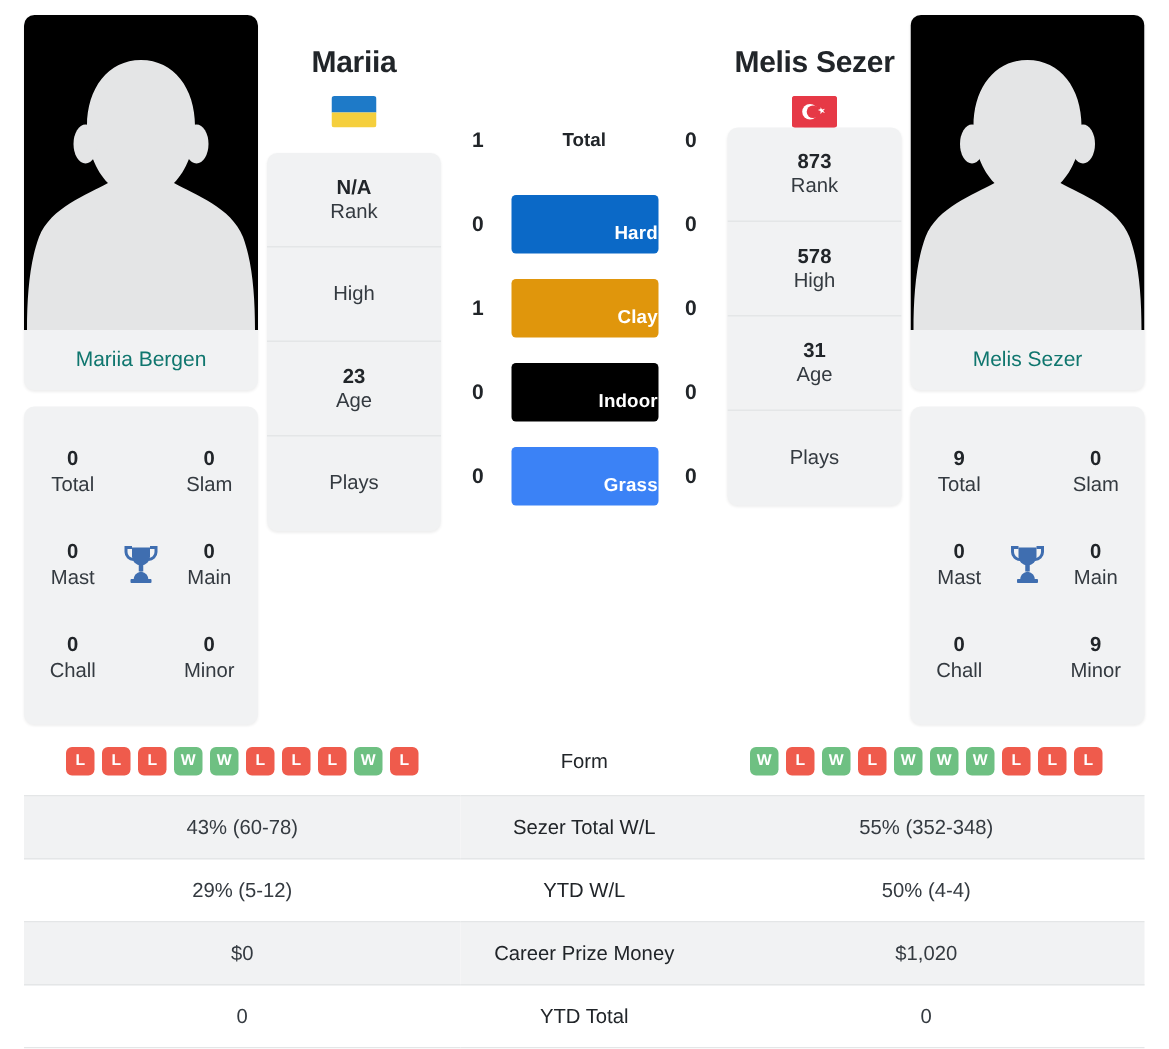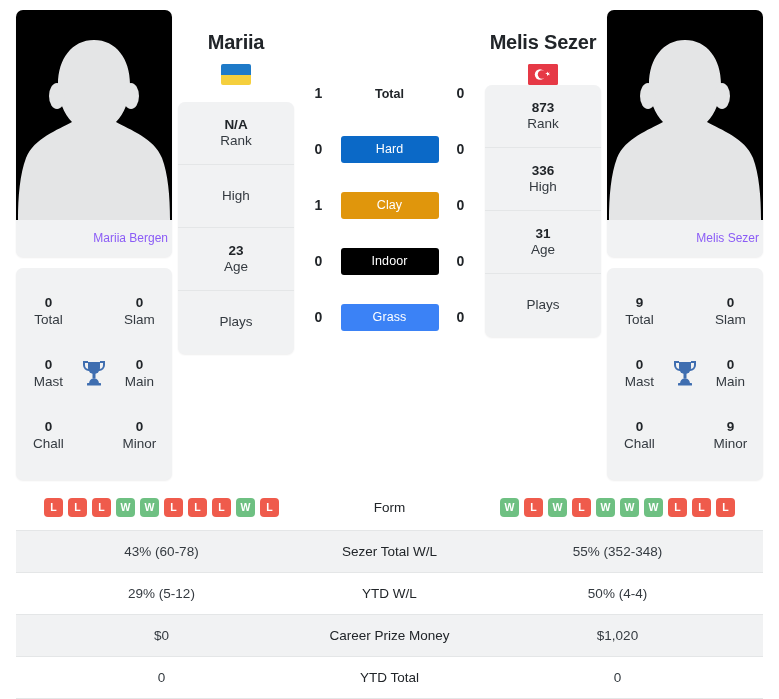--- a/index.html
+++ b/index.html
@@ -50,23 +50,23 @@
   }
 
   .silhouette {
     position: absolute;
     left: 50%;
     transform: translateX(-50%);
     bottom: 0;
   }
 
   .photo-name {
-    text-align: right;
-    font-size: 12px;
-    color: #8b5cf6;
+    text-align: center;
+    font-size: 14px;
+    color: #0f766e;
     padding: 11px 4px 12px 4px;
     background: #f1f2f3;
     line-height: 1.2;
   }
 
   
   .titles-card {
     margin-top: 11px;
     background: #f1f2f3;
     border-radius: 7px;
@@ -203,26 +203,26 @@
 
   .h2h-total-lbl {
     font-size: 12.5px;
     font-weight: bold;
     color: #212529;
   }
 
   .surface-badge {
     display: block;
     width: 98px;
-    padding: 6px 0 7px 0;
+    padding: 18px 0 7px 0;
     border-radius: 3px;
     font-size: 12.5px;
-    font-weight: normal;
+    font-weight: bold;
     color: #ffffff;
-    text-align: center;
+    text-align: right;
     letter-spacing: 0.1px;
   }
 
   
   .cmp-table {
     position: absolute;
     left: 16px;
     top: 485px;
     width: 747px;
     border-collapse: collapse;
@@ -410,21 +410,21 @@
             <polygon points="19,10.5 20.1,12.1 22,11.5 20.8,13 22,14.5 20.1,13.9 19,15.5 19,13.2 17.2,12.5 19,11.8" fill="#ffffff" transform="translate(0,-2.5) scale(1,0.95)"></polygon>
           </svg>
         </span>
       </div>
       <div class="info-card" style="">
         <div class="info-cell">
           <span class="info-val">873</span>
           <span class="info-lbl">Rank</span>
         </div>
         <div class="info-cell">
-          <span class="info-val">336</span>
+          <span class="info-val">578</span>
           <span class="info-lbl">High</span>
         </div>
         <div class="info-cell">
           <span class="info-val">31</span>
           <span class="info-lbl">Age</span>
         </div>
         <div class="info-cell">
           <span class="info-val"></span>
           <span class="info-lbl">Plays</span>
         </div>

